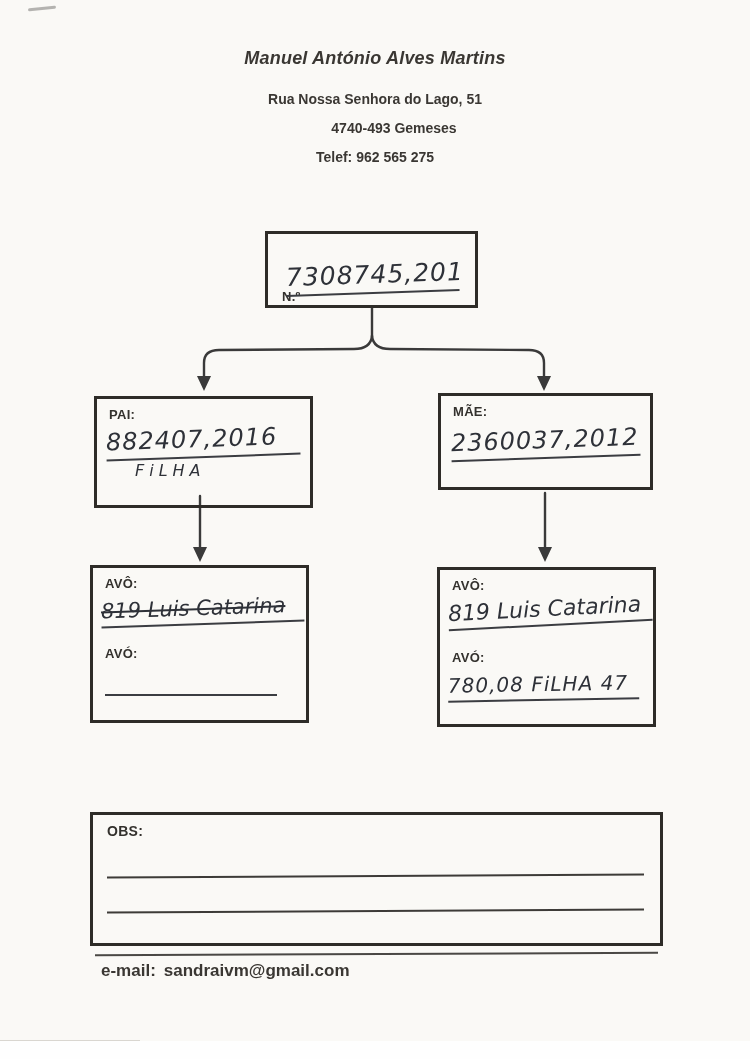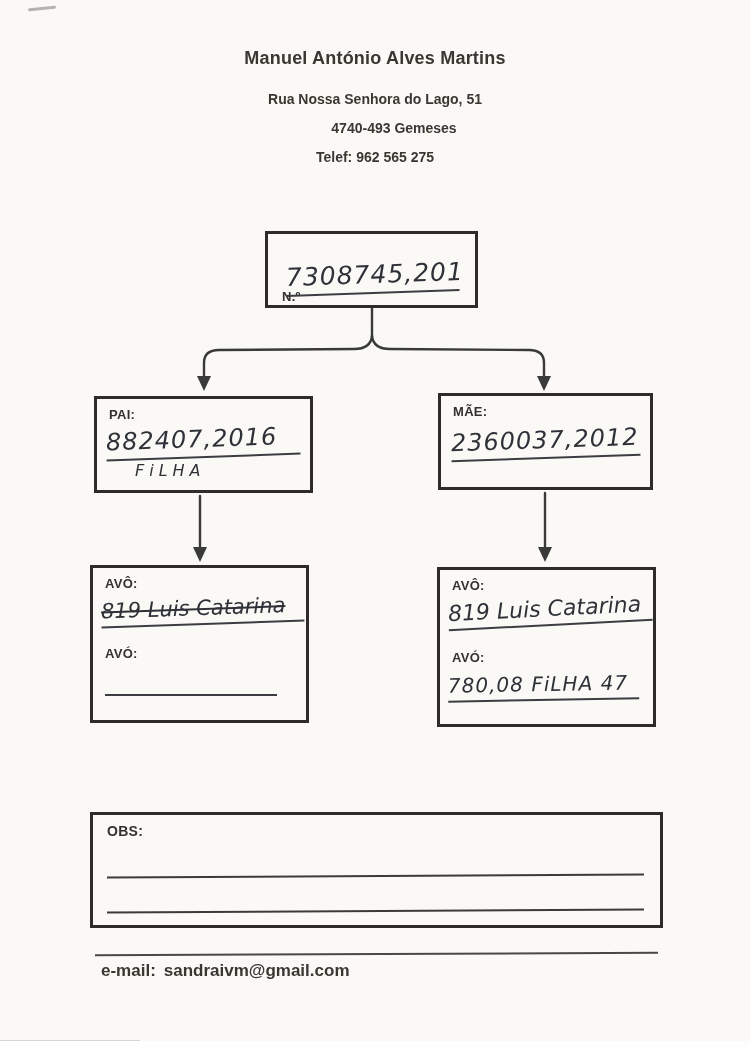--- a/index.html
+++ b/index.html
@@ -10,21 +10,21 @@
     font-family:"Liberation Sans", sans-serif;
     overflow:hidden;
   }
   .paper { position:absolute; inset:0; background:#faf9f6; }
   .paper-bottom-strip { position:absolute; left:0; right:0; top:1041px; bottom:0; background:#fefefe; }
   .paper-edge-line { position:absolute; left:0; top:1040px; width:140px; height:1px; background:#d9d6d0; }
   .corner-smudge { position:absolute; left:28px; top:7px; width:28px; height:3px; background:#8f8d8a; opacity:.65; border-radius:2px; transform:rotate(-6deg); }
 
   
   .center-line { position:absolute; left:0; width:100%; text-align:center; color:#3a3733; }
-  .lh-name  { top:48px;  font-size:18px; font-weight:700; letter-spacing:.2px; }
+  .lh-name  { top:48px;  font-size:18px; font-weight:700; letter-spacing:.2px;font-style:italic; }
   .lh-addr1 { top:91px;  font-size:14px; font-weight:600; }
   .lh-addr2 { top:120px; font-size:14px; font-weight:600;margin-left:19px; }
   .lh-tel   { top:149px; font-size:14px; font-weight:600; }
 
   
   .box { position:absolute; border:3px solid #2e2c28; background:transparent; }
   .box-label { position:absolute; font-weight:700; font-size:13px; color:#33312d; letter-spacing:.3px; }
 
   
   .hw {
@@ -77,21 +77,21 @@
     <polygon points="193,547 207,547 200,562"></polygon>
     <polygon points="538,547 552,547 545,562"></polygon>
   </g>
 </svg>
 
 <div class="box" style="left:265px; top:231px; width:213px; height:77px;">
   <span class="box-label" style="left:14px; top:7px;margin-top:48px;">N.º</span>
   <div class="hw hw-underline" style="left:18px; right:16px; top:26px; font-size:25px; text-align:center; transform:rotate(-2deg); letter-spacing:1px;">7308745,2017</div>
 </div>
 
-<div class="box" style="left:94px; top:396px; width:219px; height:97px;padding-left:24px;">
+<div class="box" style="left:94px; top:396px; width:219px; height:112px;padding-left:24px;">
   <span class="box-label" style="left:12px; top:8px;">PAI:</span>
   <div class="hw hw-underline" style="left:9px; right:10px; top:26px; font-size:24px; transform:rotate(-2deg); letter-spacing:1px;">882407,2016</div>
   <div class="hw" style="left:38px; top:62px; font-size:16px; letter-spacing:5px;">FiLHA</div>
 </div>
 
 <div class="box" style="left:438px; top:393px; width:215px; height:97px;">
   <span class="box-label" style="left:12px; top:8px;">MÃE:</span>
   <div class="hw hw-underline" style="left:10px; right:10px; top:30px; font-size:24px; transform:rotate(-2deg); letter-spacing:1px;">2360037,2012</div>
 </div>
 
@@ -102,20 +102,20 @@
   <div class="blank-line" style="left:12px; width:172px; top:126px;"></div>
 </div>
 
 <div class="box" style="left:437px; top:567px; width:219px; height:160px;">
   <span class="box-label" style="left:12px; top:8px;">AVÔ:</span>
   <div class="hw hw-underline" style="left:8px; right:1px; top:26px; font-size:22px; transform:rotate(-3deg);">819 Luis Catarina</div>
   <span class="box-label" style="left:12px; top:80px;">AVÓ:</span>
   <div class="hw hw-underline" style="left:8px; right:14px; top:102px; font-size:20px; transform:rotate(-1deg); letter-spacing:1px;">780,08 FiLHA 47</div>
 </div>
 
-<div class="box" style="left:90px; top:812px; width:573px; height:116px;">
+<div class="box" style="left:90px; top:812px; width:573px; height:134px;">
   <span class="box-label" style="left:14px; top:8px; font-size:14px;">OBS:</span>
   <div class="obs-rule" style="left:14px; right:16px; top:60px; transform:rotate(-0.3deg);"></div>
   <div class="obs-rule" style="left:14px; right:16px; top:95px; transform:rotate(-0.3deg);"></div>
 </div>
 
 <div class="footer-rule"></div>
 <div class="email-line"><span>e-mail:</span><span class="gap"></span><span>sandraivm@gmail.com</span></div>
 
 </body></html>

